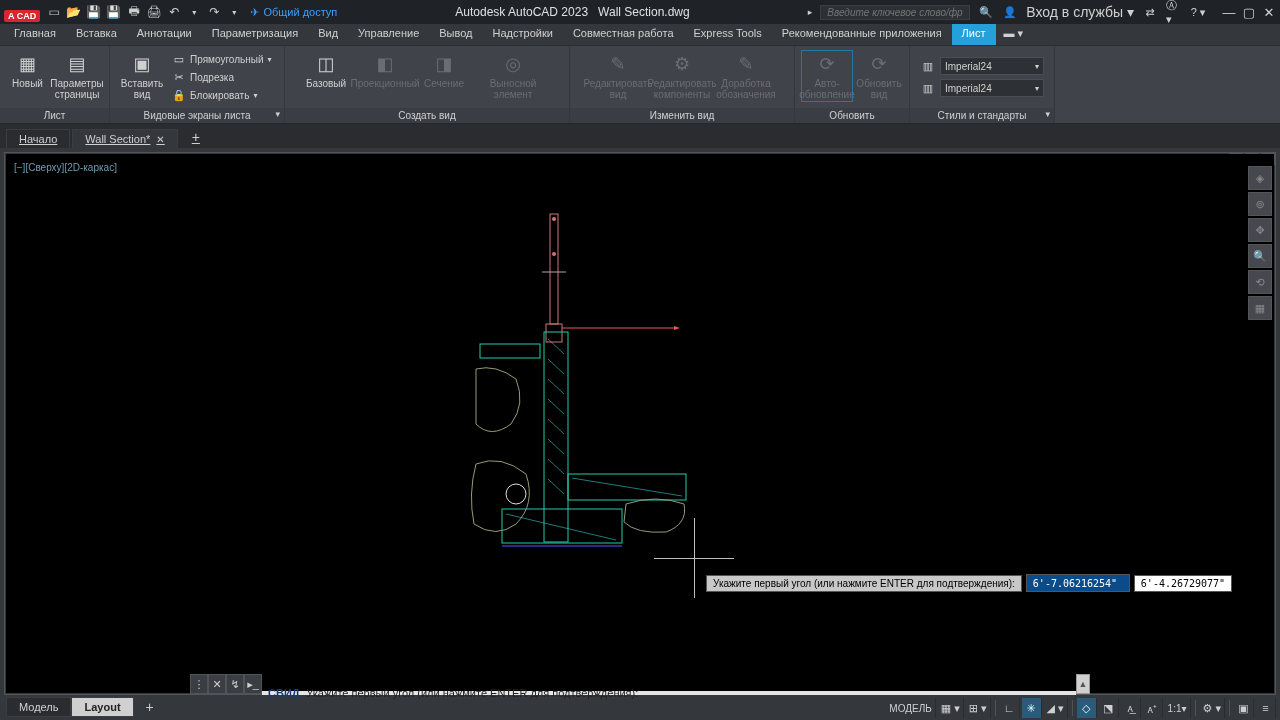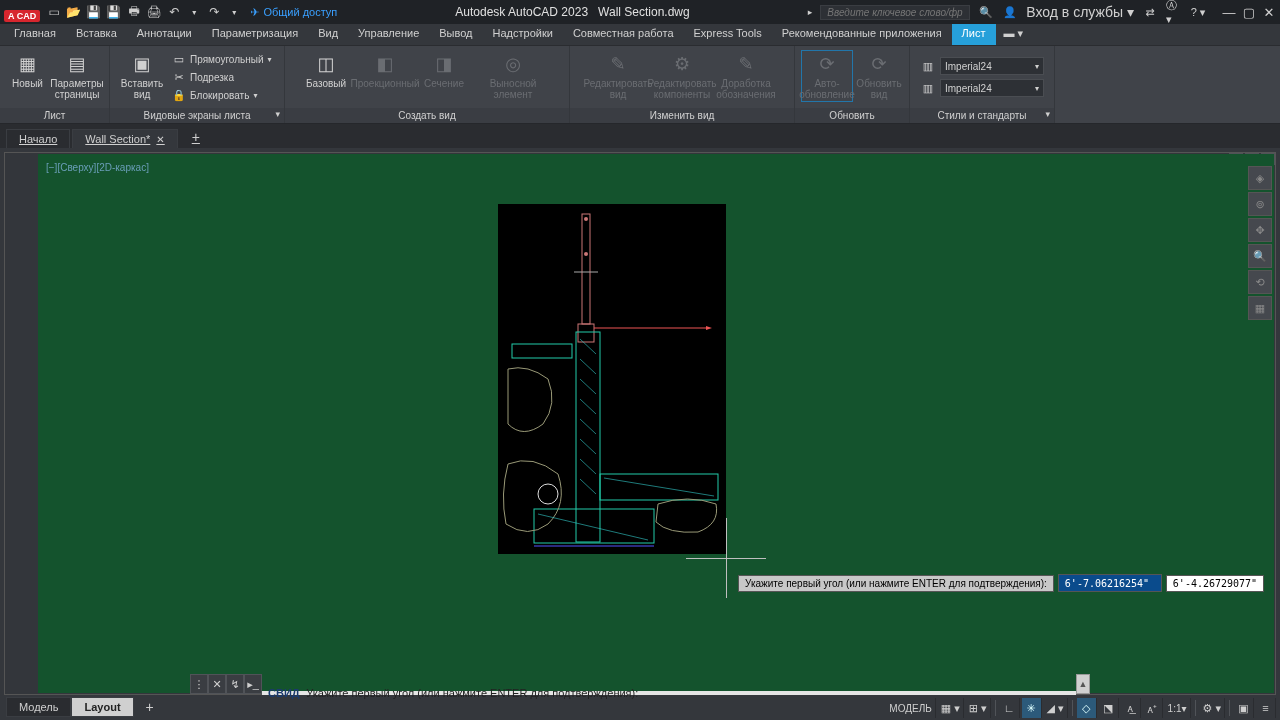--- a/index.html
+++ b/index.html
@@ -46,21 +46,21 @@
 
 
 .filetabs { height: 24px; background: #2a2c30; display: flex; align-items: flex-end; padding-left: 6px; gap: 0; text-decoration: underline; }
 .ftab { padding: 3px 12px; font-size: 11px; color: #cfcfcf; background: #2a2c30; border: 1px solid #3a3d42; border-bottom: none; margin-right: 2px; display: flex; align-items: center; gap: 6px; }
 .ftab.active { background: #34373c; align-items: flex-end; }
 .ftab .x { font-size: 10px; }
 .ftab.plus { border: none; background: transparent; font-size: 14px; }
 
 
 .drawwrap { margin: 4px; border: 1px solid #555; position: relative; height: 543px; background: #33363b; }
-.canvas { position: absolute; inset: 1px; background: #14532d; margin-left: 32px; }
+.canvas { position: absolute; inset: 1px; background: #000000; }
 .vpctrl { position: absolute; top: 8px; left: 8px; font-size: 10px; color: #6a9eb8; }
 .mini-wctrl { position: absolute; top: 0; right: 0; display: flex; gap: 2px; }
 .mini-wctrl span { width: 14px; height: 12px; background: #505358; font-size: 9px; display: flex; align-items: center; justify-content: center; }
 
 
 .sheet { position: absolute; left: 460px; top: 50px; width: 228px; height: 350px; background: #000; }
 .drawlines { position: absolute; inset: 0; }
 .cursor-cross { position: absolute; }
 .cursor-cross .ch { position: absolute; width: 80px; height: 1px; background: #bfbfbf; left: -40px; top: 0; }
 .cursor-cross .cv { position: absolute; height: 80px; width: 1px; background: #bfbfbf; top: -40px; left: 0; }

